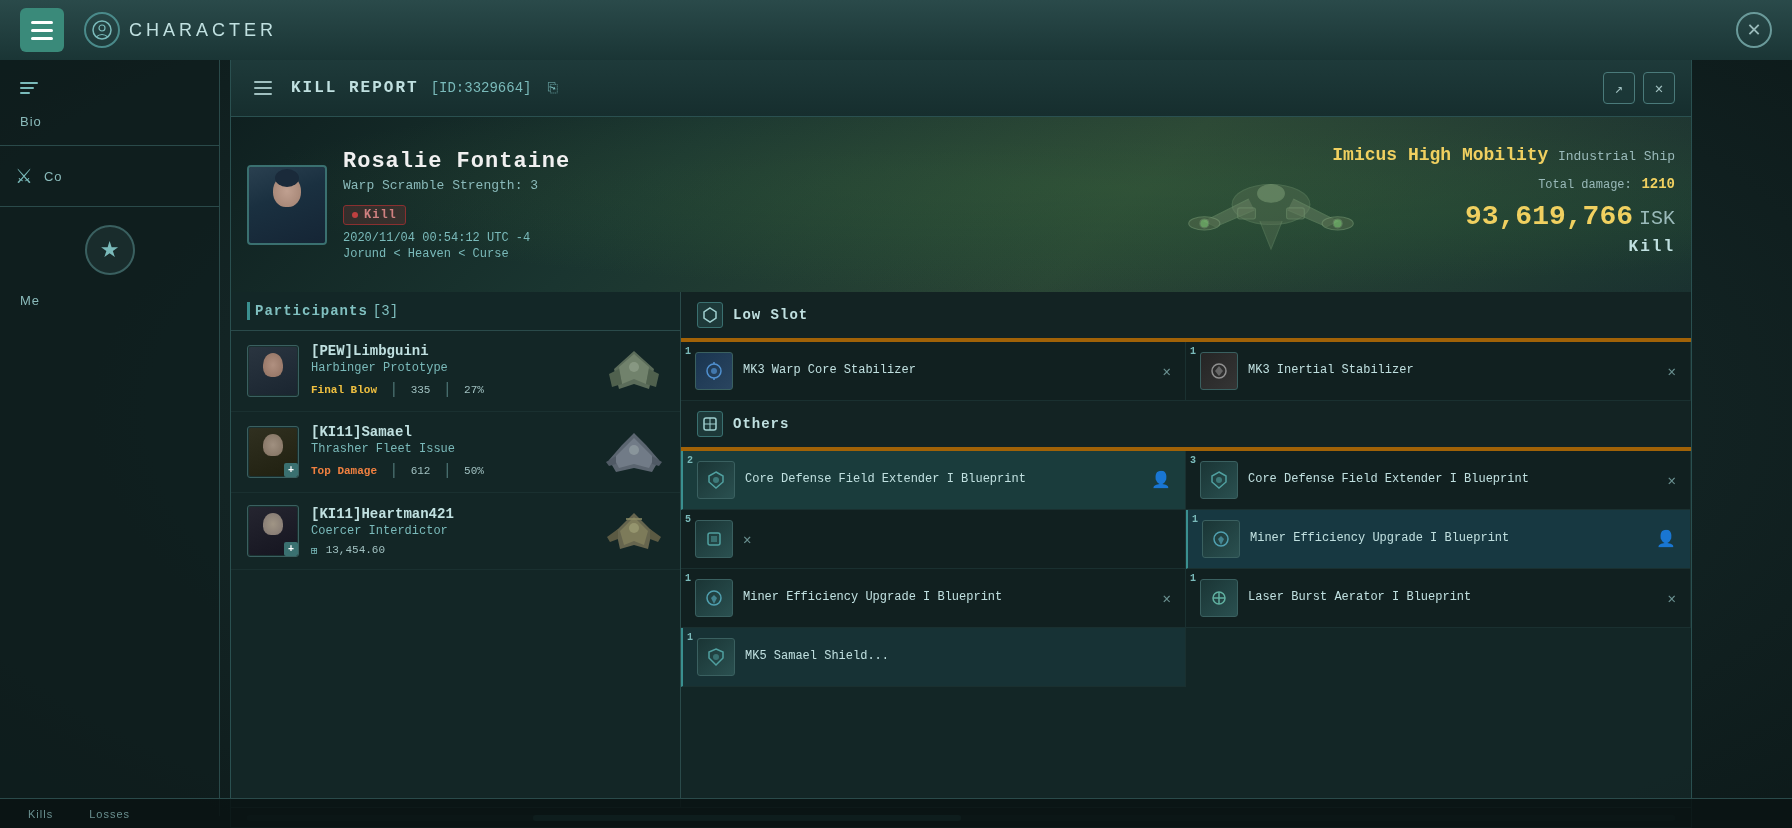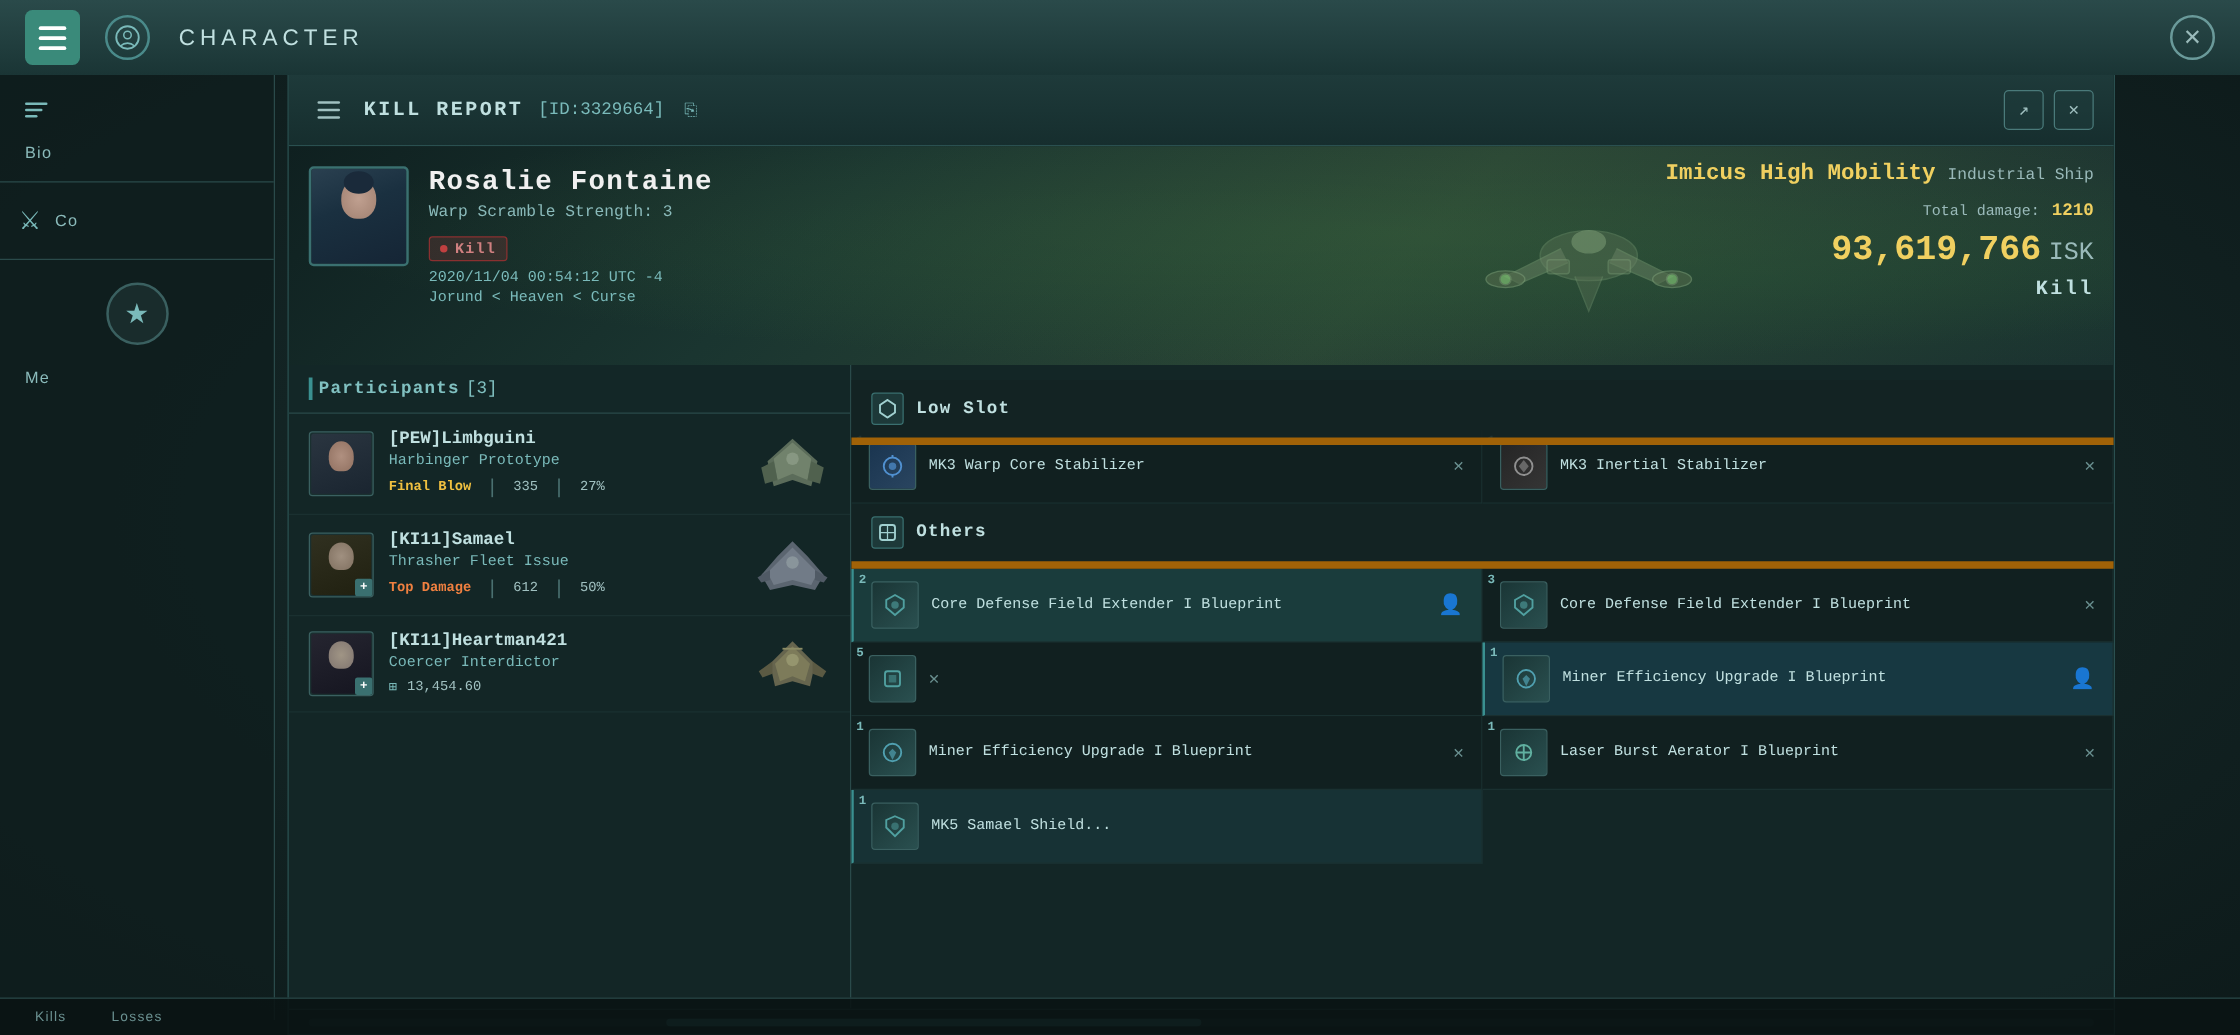--- a/index.html
+++ b/index.html
@@ -65,21 +65,21 @@
       color: #7ababa;
       font-size: 18px;
     }
 
     .char-title {
       color: #c0e0e0;
       font-size: 18px;
       font-weight: 300;
       letter-spacing: 4px;
       text-transform: uppercase;
-      margin-left: 23px;
+      margin-left: 9px;
     }
 
     .close-x {
       margin-left: auto;
       width: 36px;
       height: 36px;
       border-radius: 50%;
       border: 2px solid #6a9a9a;
       display: flex;
       align-items: center;
@@ -266,21 +266,21 @@
     .kr-hero-bg {
       position: absolute;
       inset: 0;
       background: radial-gradient(ellipse at 60% 40%, rgba(60,100,60,0.4) 0%, transparent 70%),
                   radial-gradient(ellipse at 80% 60%, rgba(30,80,50,0.3) 0%, transparent 60%);
     }
 
     .kr-hero-content {
       position: relative;
       display: flex;
-      align-items: flex-start;
+      align-items: center;
       padding: 16px;
       height: 100%;
     }
 
     .kr-avatar {
       width: 80px;
       height: 80px;
       border: 2px solid #3a7070;
       border-radius: 4px;
       background: linear-gradient(135deg, #1a3535 0%, #2a4545 50%, #1a2a3a 100%);
@@ -391,21 +391,21 @@
     
     .ship-svg {
       width: 100%;
       height: 100%;
     }
 
     
     .kr-ship-info {
       position: absolute;
       right: 16px;
-      top: 12px;
+      top: 28px;
       text-align: right;
     }
 
     .kr-ship-name {
       color: #f0d060;
       font-size: 18px;
       font-weight: 600;
     }
 
     .kr-ship-type {
@@ -595,23 +595,23 @@
     .kr-fittings::-webkit-scrollbar-track { background: #0d1a1a; }
     .kr-fittings::-webkit-scrollbar-thumb { background: #3a6060; border-radius: 2px; }
 
     
     .slot-header {
       padding: 10px 16px;
       display: flex;
       align-items: center;
       gap: 10px;
       background: rgba(20,35,35,0.9);
-      border-bottom: 6px solid #a16207;
+      border-bottom: 4px solid #a16207;
       position: sticky;
-      top: 12px;
+      top: 0;
       z-index: 2;
     }
 
     .slot-icon {
       width: 26px;
       height: 26px;
       background: rgba(40,80,80,0.5);
       border: 1px solid #3a7070;
       border-radius: 3px;
       display: flex;

